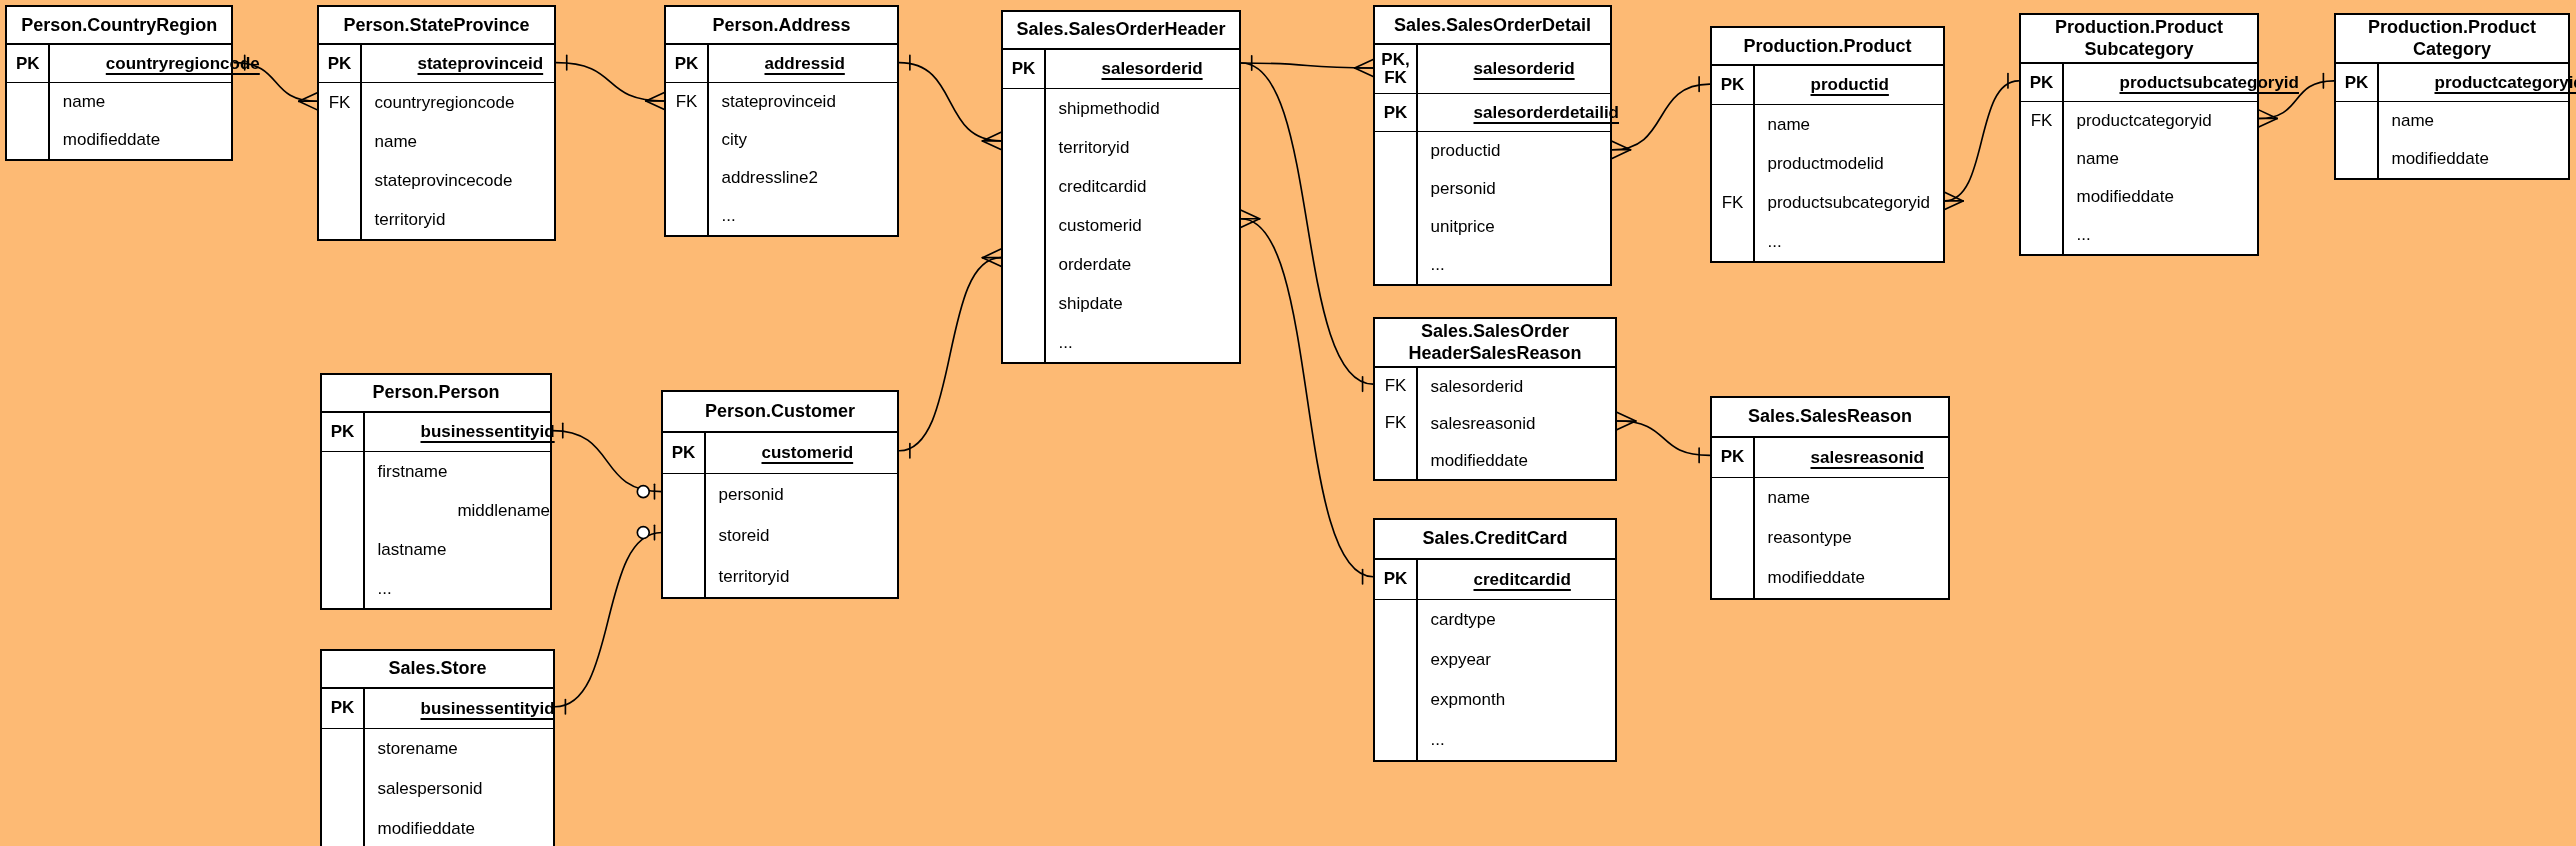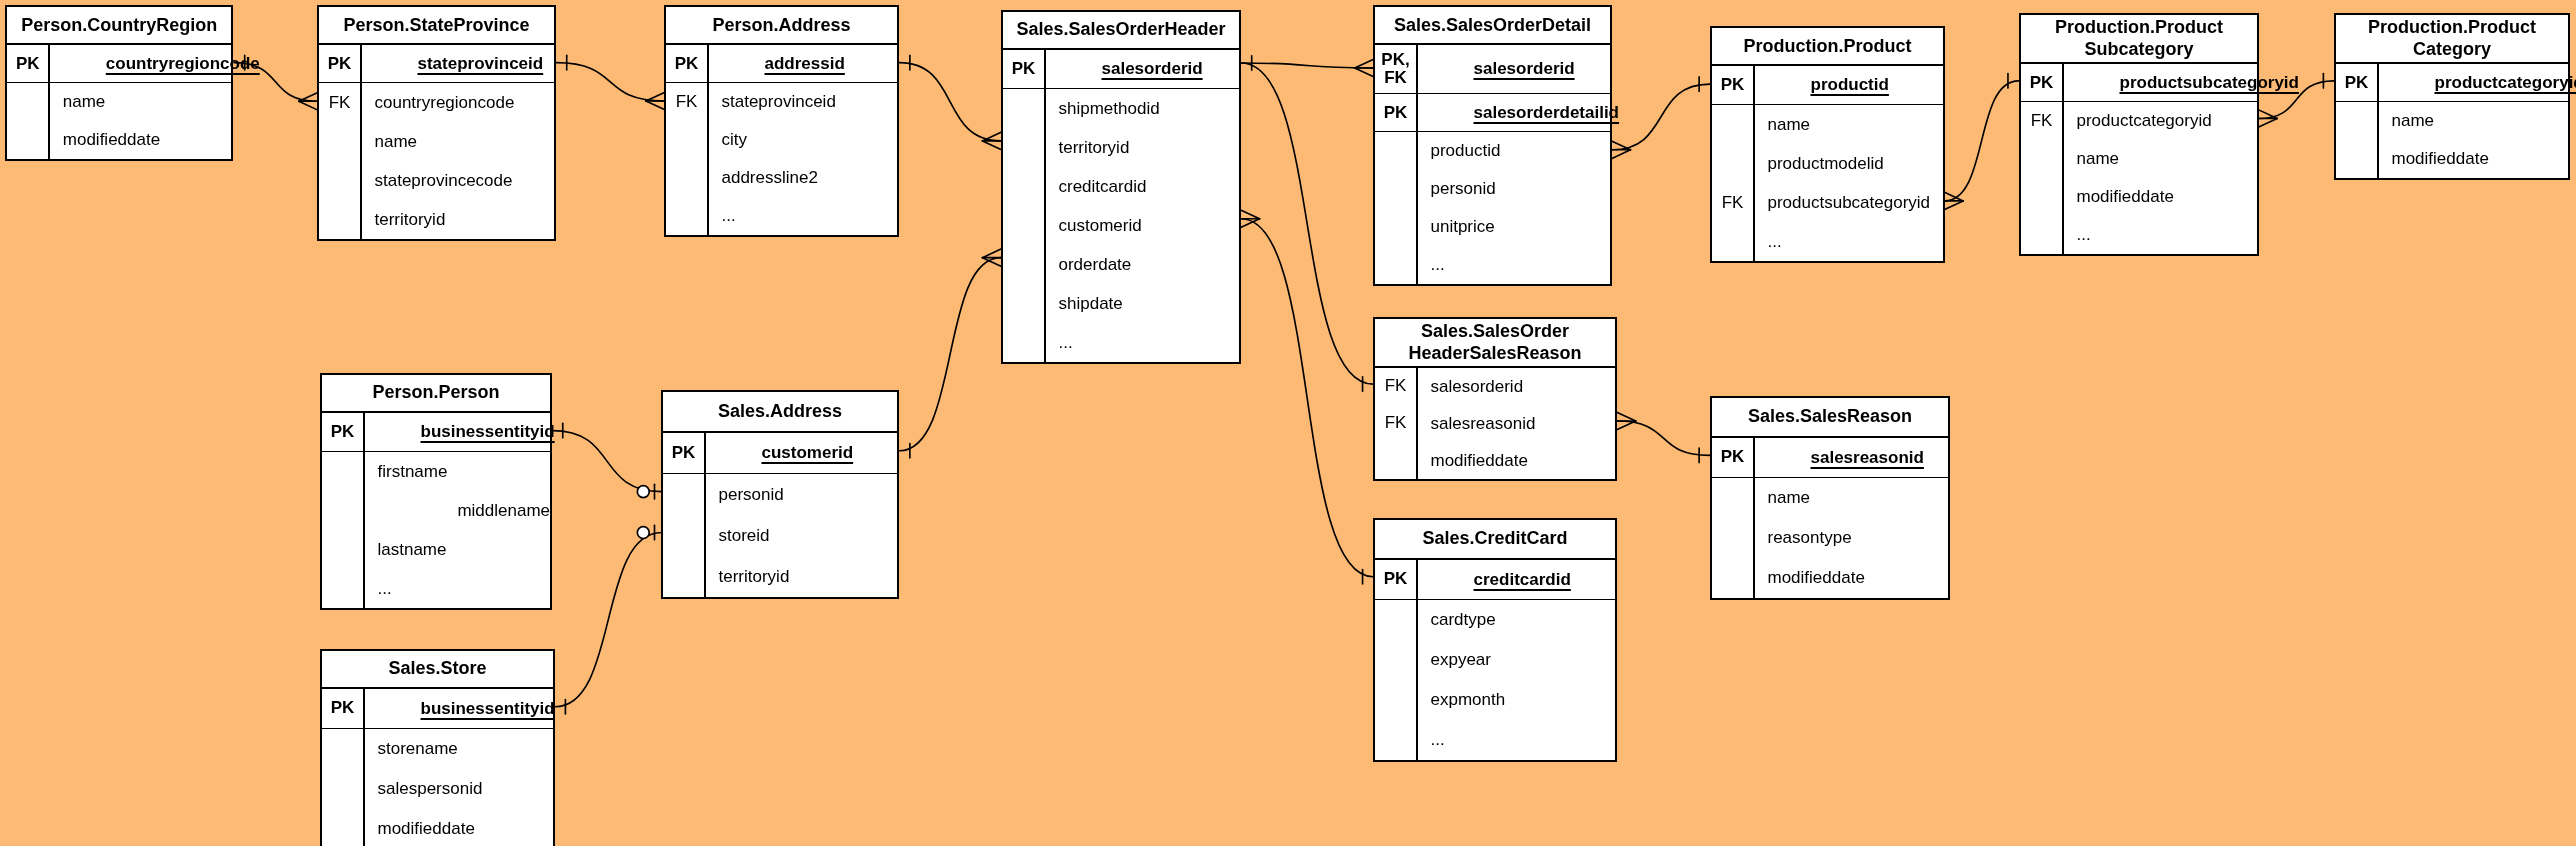--- a/index.html
+++ b/index.html
@@ -354,21 +354,21 @@
           <div class="field">lastname</div>
         </div>
         <div class="row" style="height: 39px;">
           <div class="key"></div>
           <div class="field">...</div>
         </div>
         <div class="keyline"></div>
       </div>
     </div>
     <div class="tbl" style="left: 661px; top: 390px; width: 238px;">
-      <div class="tbl-title" style="height: 41px;">Sales.Address</div>
+      <div class="tbl-title" style="height: 41px;">Person.Customer</div>
       <div class="tbl-body">
         <div class="row sep" style="height: 41px;">
           <div class="key bold">PK</div>
           <div class="field pk">customerid</div>
         </div>
         <div class="row" style="height: 41px;">
           <div class="key"></div>
           <div class="field">personid</div>
         </div>
         <div class="row" style="height: 41px;">

